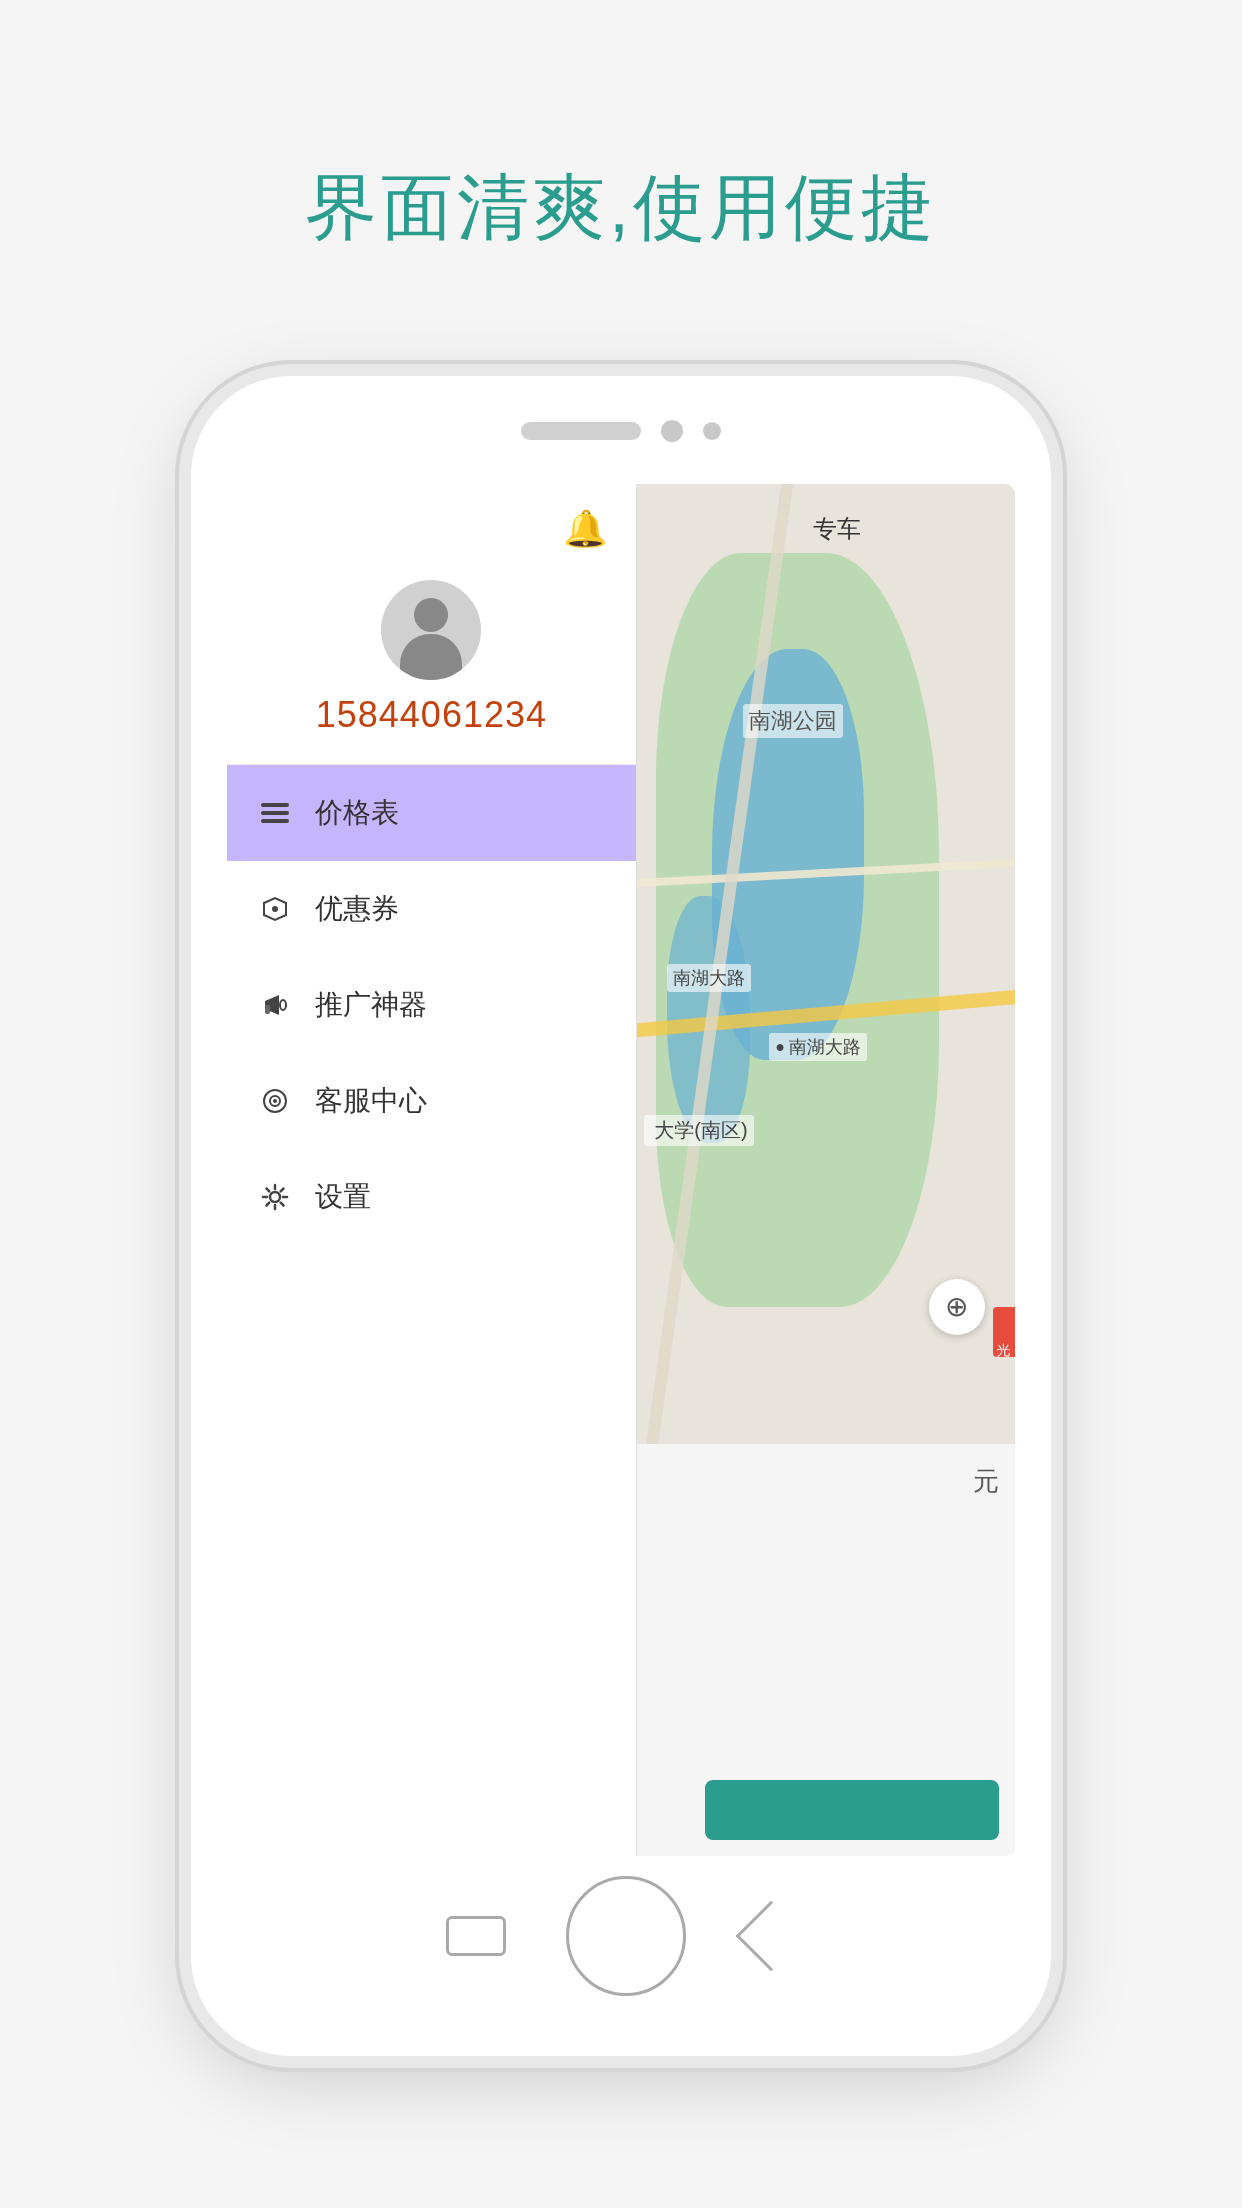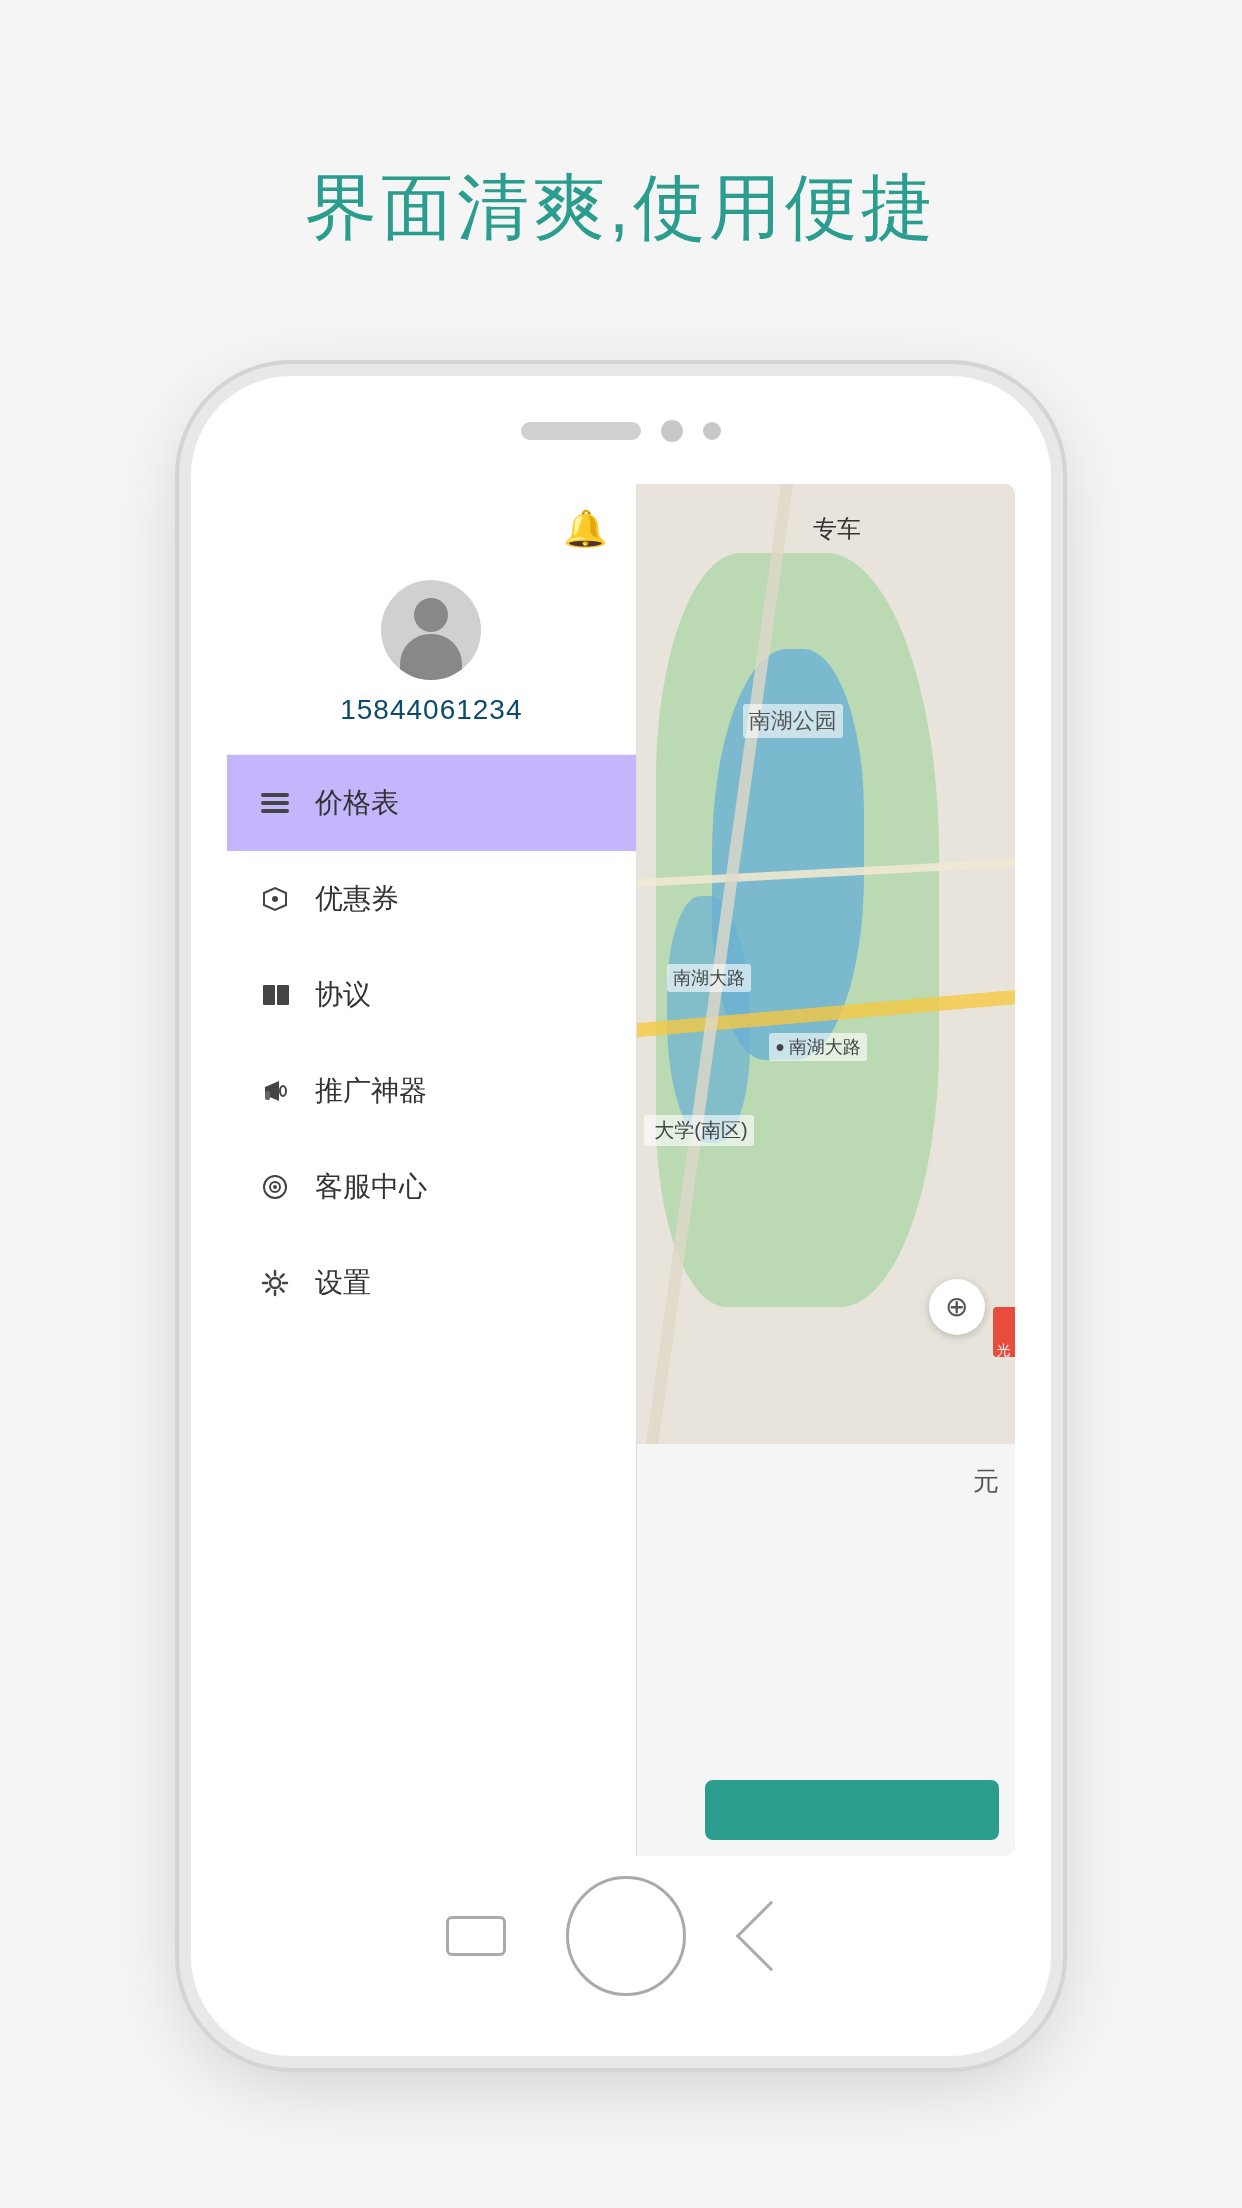--- a/index.html
+++ b/index.html
@@ -191,22 +191,22 @@
     }
 
     .avatar-container {
       position: relative;
       width: 100px;
       height: 100px;
     }
 
     .user-phone {
       margin-top: 14px;
-      font-size: 28px;
-      color: #0c4a6e;
+      font-size: 36px;
+      color: #c2410c;
       letter-spacing: 1px;
     }
 
     
     .menu-list {
       flex: 1;
       overflow-y: auto;
     }
 
     .menu-item {
@@ -481,29 +481,20 @@
               <svg width="28" height="28" viewBox="0 0 28 28">
                 <path d="M3 8 L14 3 L25 8 L25 20 L14 25 L3 20 Z" stroke="#444" stroke-width="2" fill="none"></path>
                 <circle cx="14" cy="14" r="3" fill="#444"></circle>
               </svg>
             </span>
       <span class="menu-label">优惠券</span>
     </div>
           <div class="menu-item">
       <span class="menu-icon">
               <svg width="28" height="28" viewBox="0 0 28 28">
-                <rect x="2" y="4" width="12" height="20" rx="1" fill="#444"></rect>
-                <rect x="16" y="4" width="12" height="20" rx="1" fill="#444"></rect>
-              </svg>
-            </span>
-      <span class="menu-label">协议</span>
-    </div>
-          <div class="menu-item">
-      <span class="menu-icon">
-              <svg width="28" height="28" viewBox="0 0 28 28">
                 <path d="M4 18 L4 10 L18 4 L18 24 L4 18 Z" fill="#444"></path>
                 <rect x="4" y="14" width="5" height="9" rx="2" fill="#666"></rect>
                 <ellipse cx="22" cy="14" rx="3" ry="5" stroke="#444" stroke-width="2" fill="none"></ellipse>
               </svg>
             </span>
       <span class="menu-label">推广神器</span>
     </div>
           <div class="menu-item">
       <span class="menu-icon">
               <svg width="28" height="28" viewBox="0 0 28 28">

